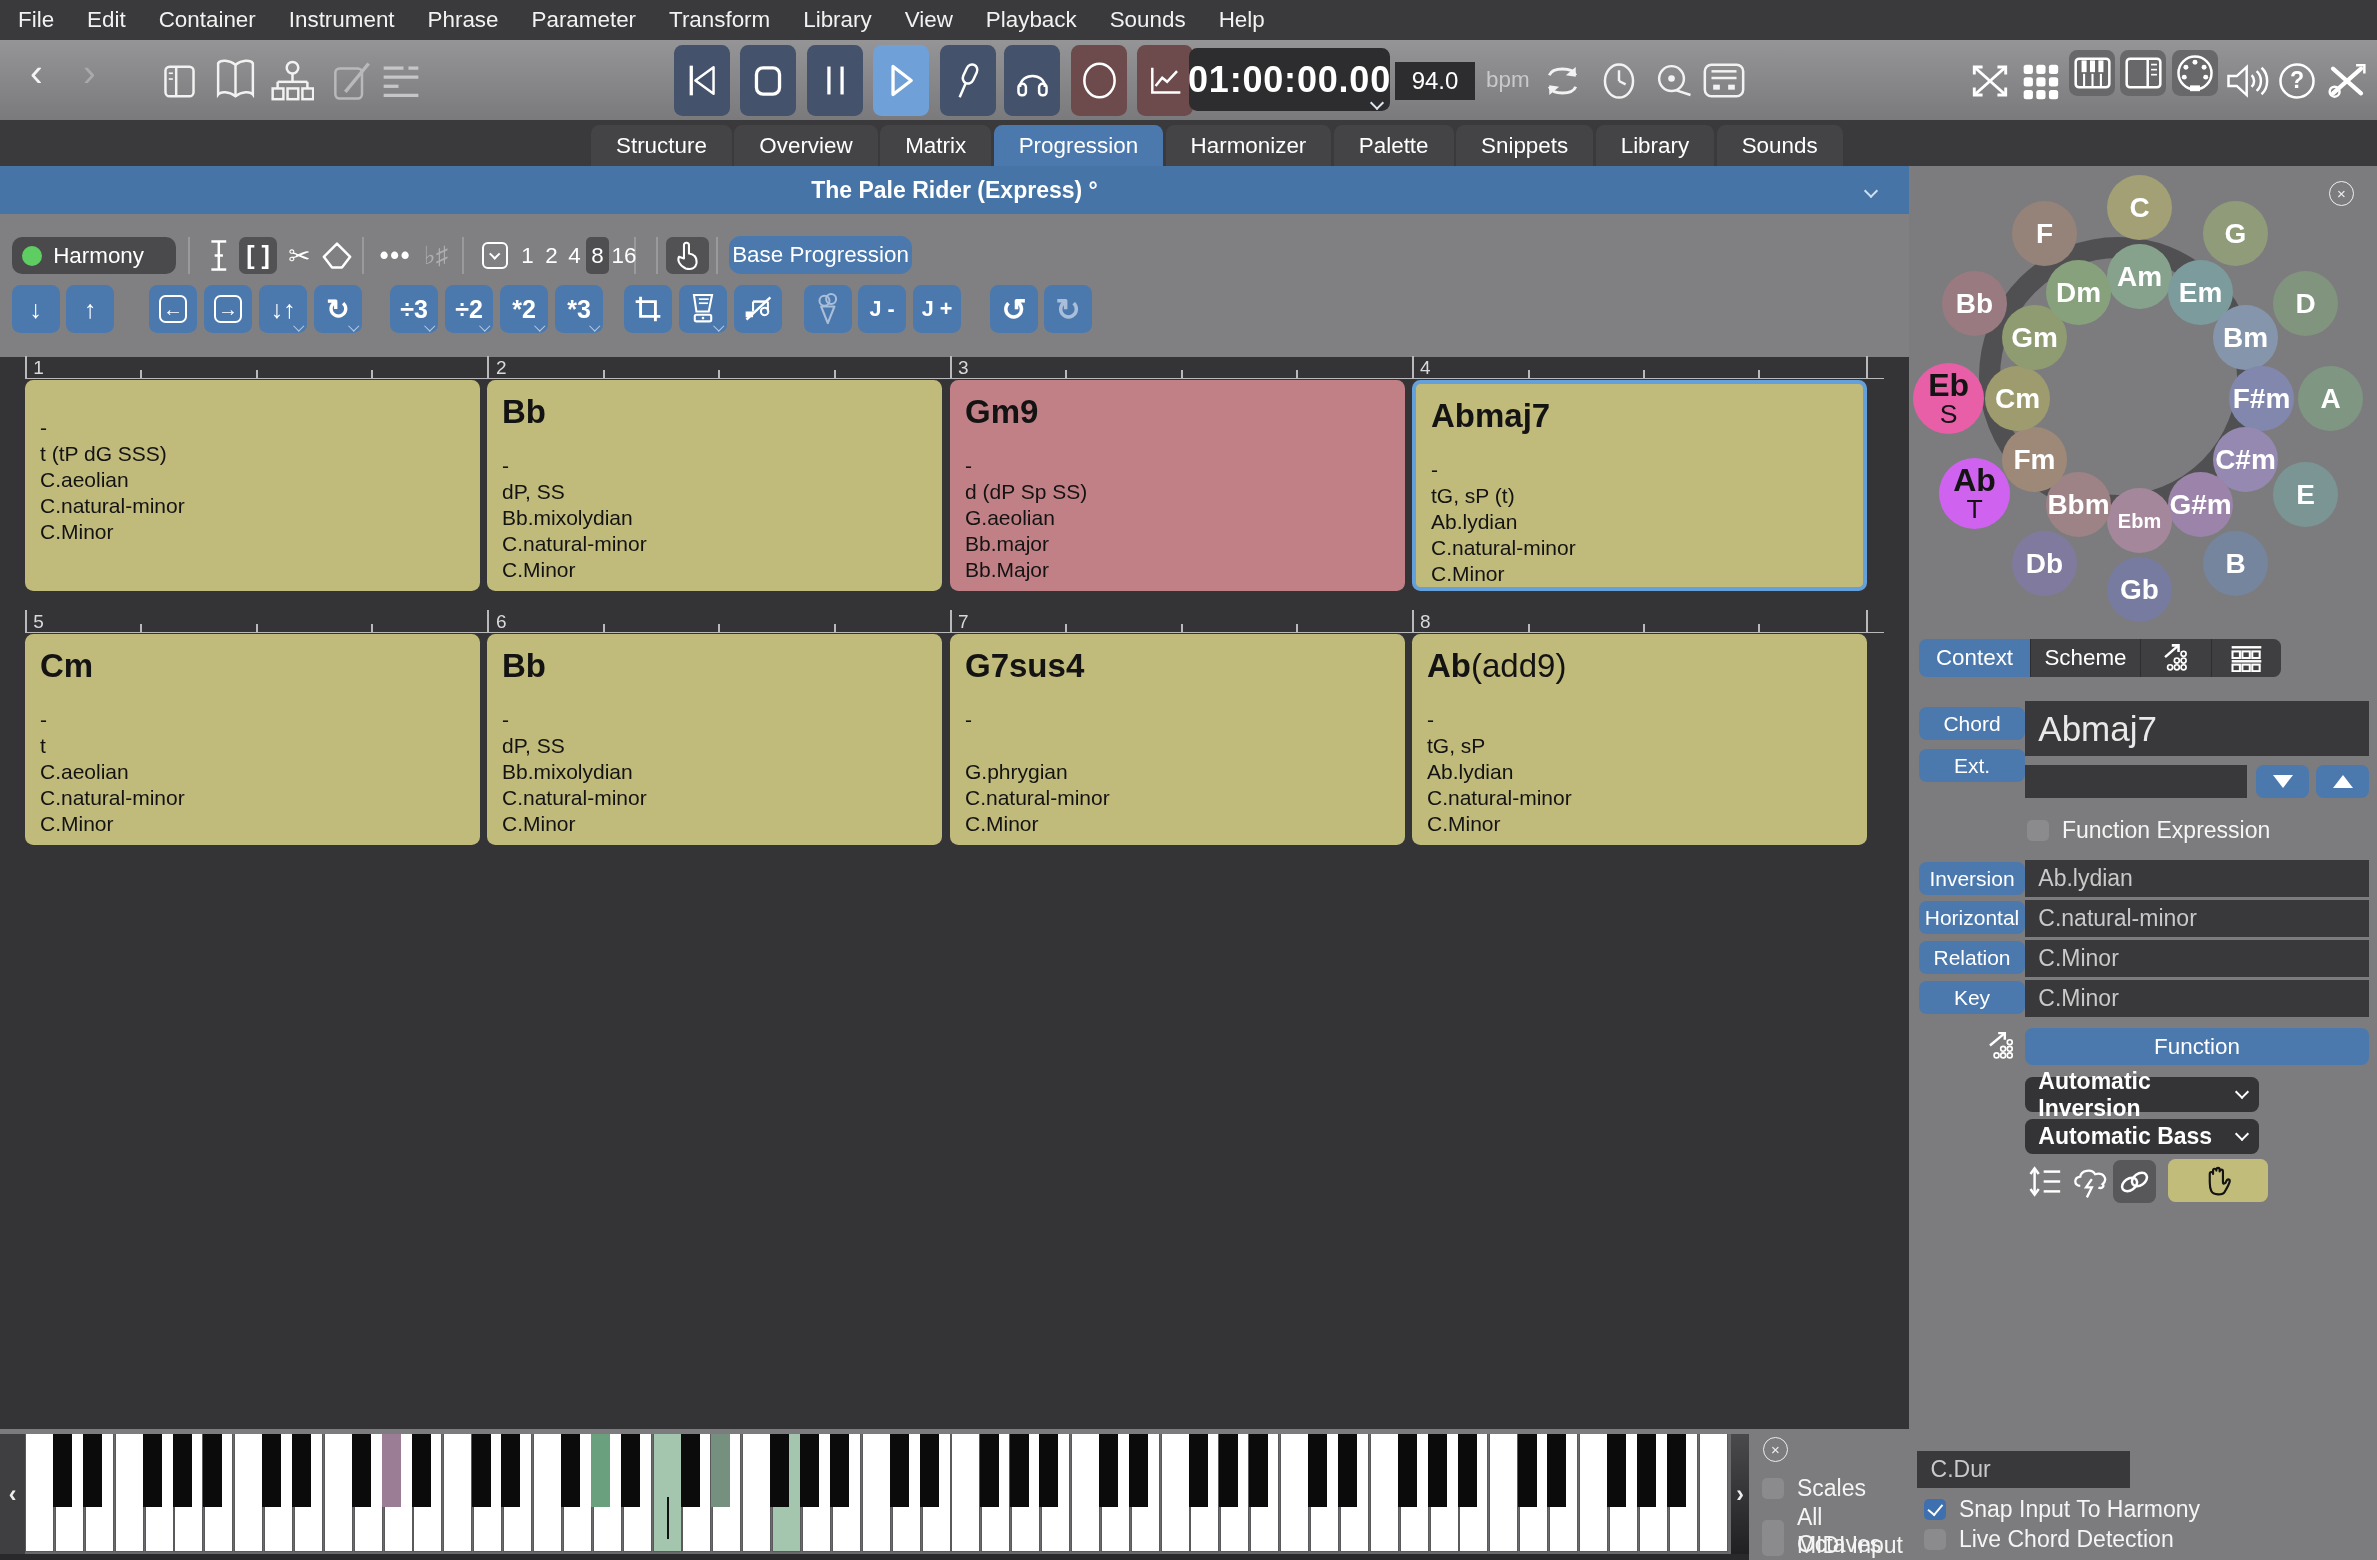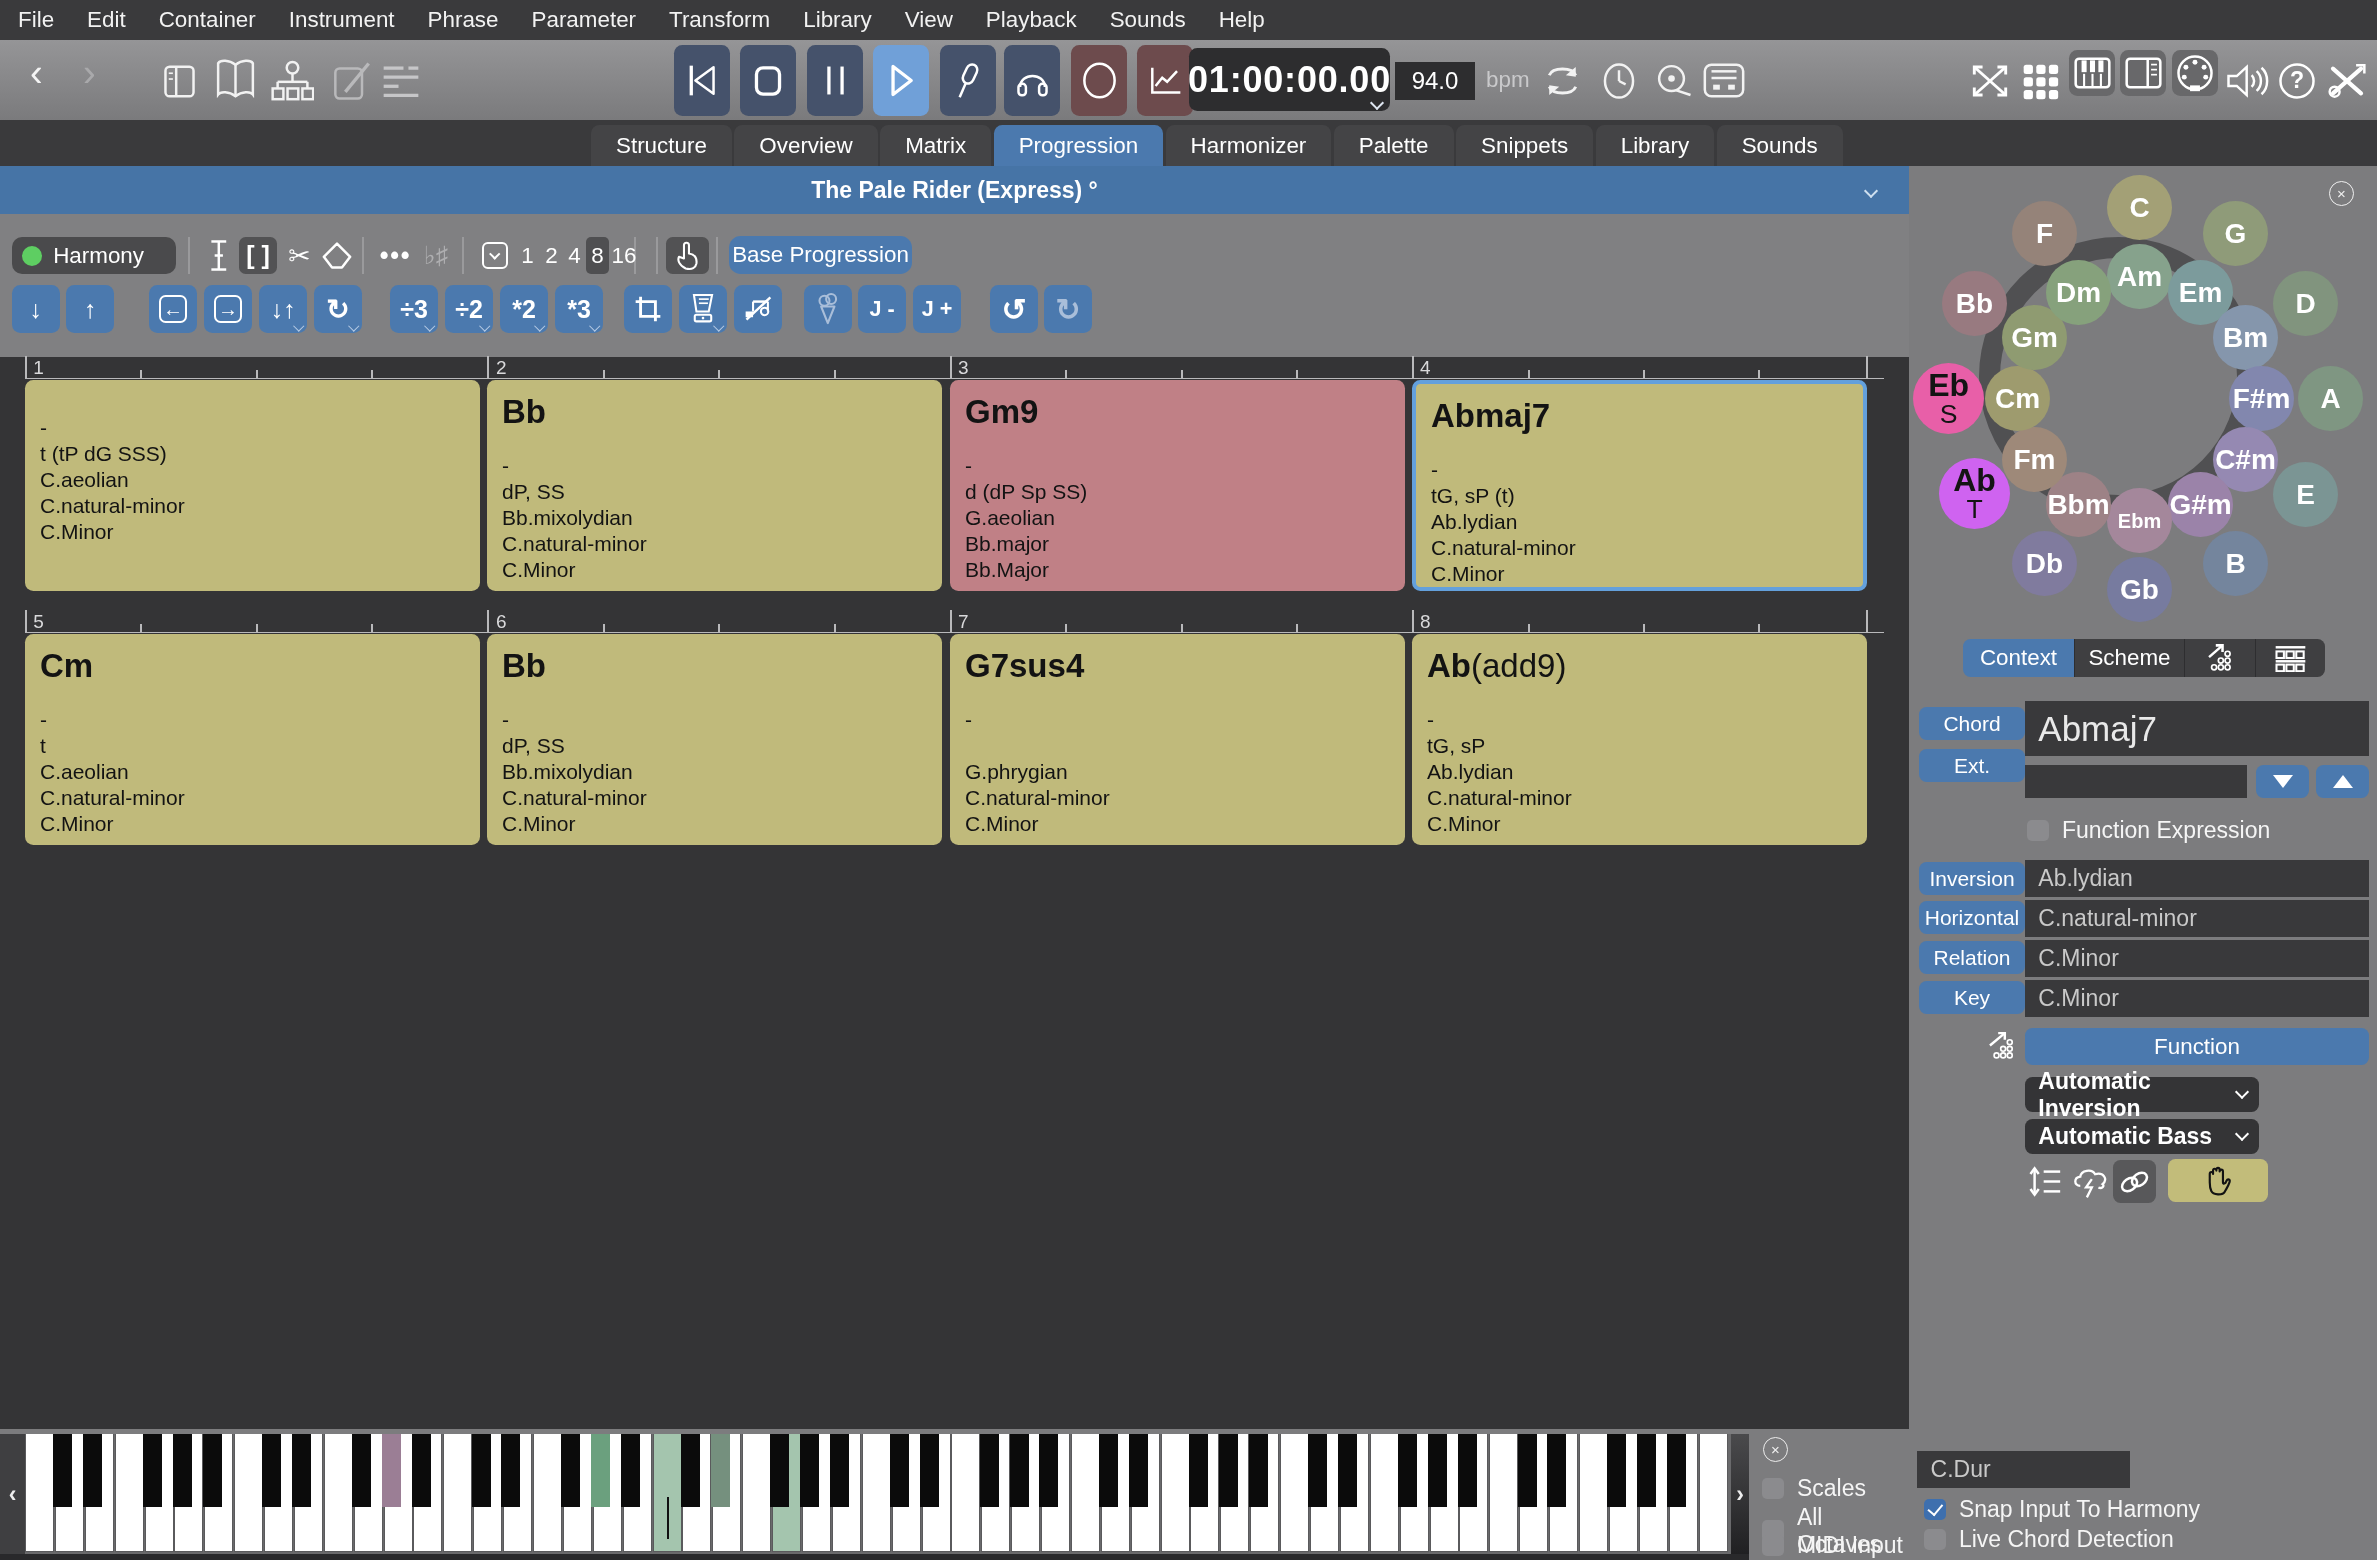--- a/index.html
+++ b/index.html
@@ -659,21 +659,21 @@
       </div>
       <div class="bubble" style="left: 93px; top: 139px; height: 65px; width: 65px; background: rgb(143, 155, 113); font-size: 28px;">
         <span>Gm</span>
       </div>
       <div class="bubble" style="left: 137px; top: 94px; height: 65px; width: 65px; background: rgb(134, 161, 124); font-size: 28px; align-items: center;">
         <span>Dm</span>
       </div>
     </div>
 
   <div style="position:absolute;left:10px;top:473px;display:flex;">
-    <div class="ptab active" style="width:111px;border-radius:7.5px 0 0 7.5px;margin-left:44px;">Context</div>
+    <div class="ptab active" style="width:111px;border-radius:7.5px 0 0 7.5px;">Context</div>
     <div class="ptab" style="width:110px;border-left:0.8px solid #2e2e30;">Scheme</div>
     <div class="ptab" style="width:71px;border-left:0.8px solid #2e2e30;">
       <svg width="32" height="32" viewBox="0 0 38 38">
           <line x1="6" y1="18" x2="22" y2="4" stroke="#fff" stroke-width="3"></line>
           <path d="M14 4 L22 4 L22 12" fill="none" stroke="#fff" stroke-width="3"></path>
           <g fill="none" stroke="#fff" stroke-width="2">
             <circle cx="28" cy="14" r="3"></circle>
             <circle cx="28" cy="22" r="3"></circle>
             <circle cx="20" cy="22" r="3"></circle>
             <circle cx="28" cy="30" r="3"></circle>

